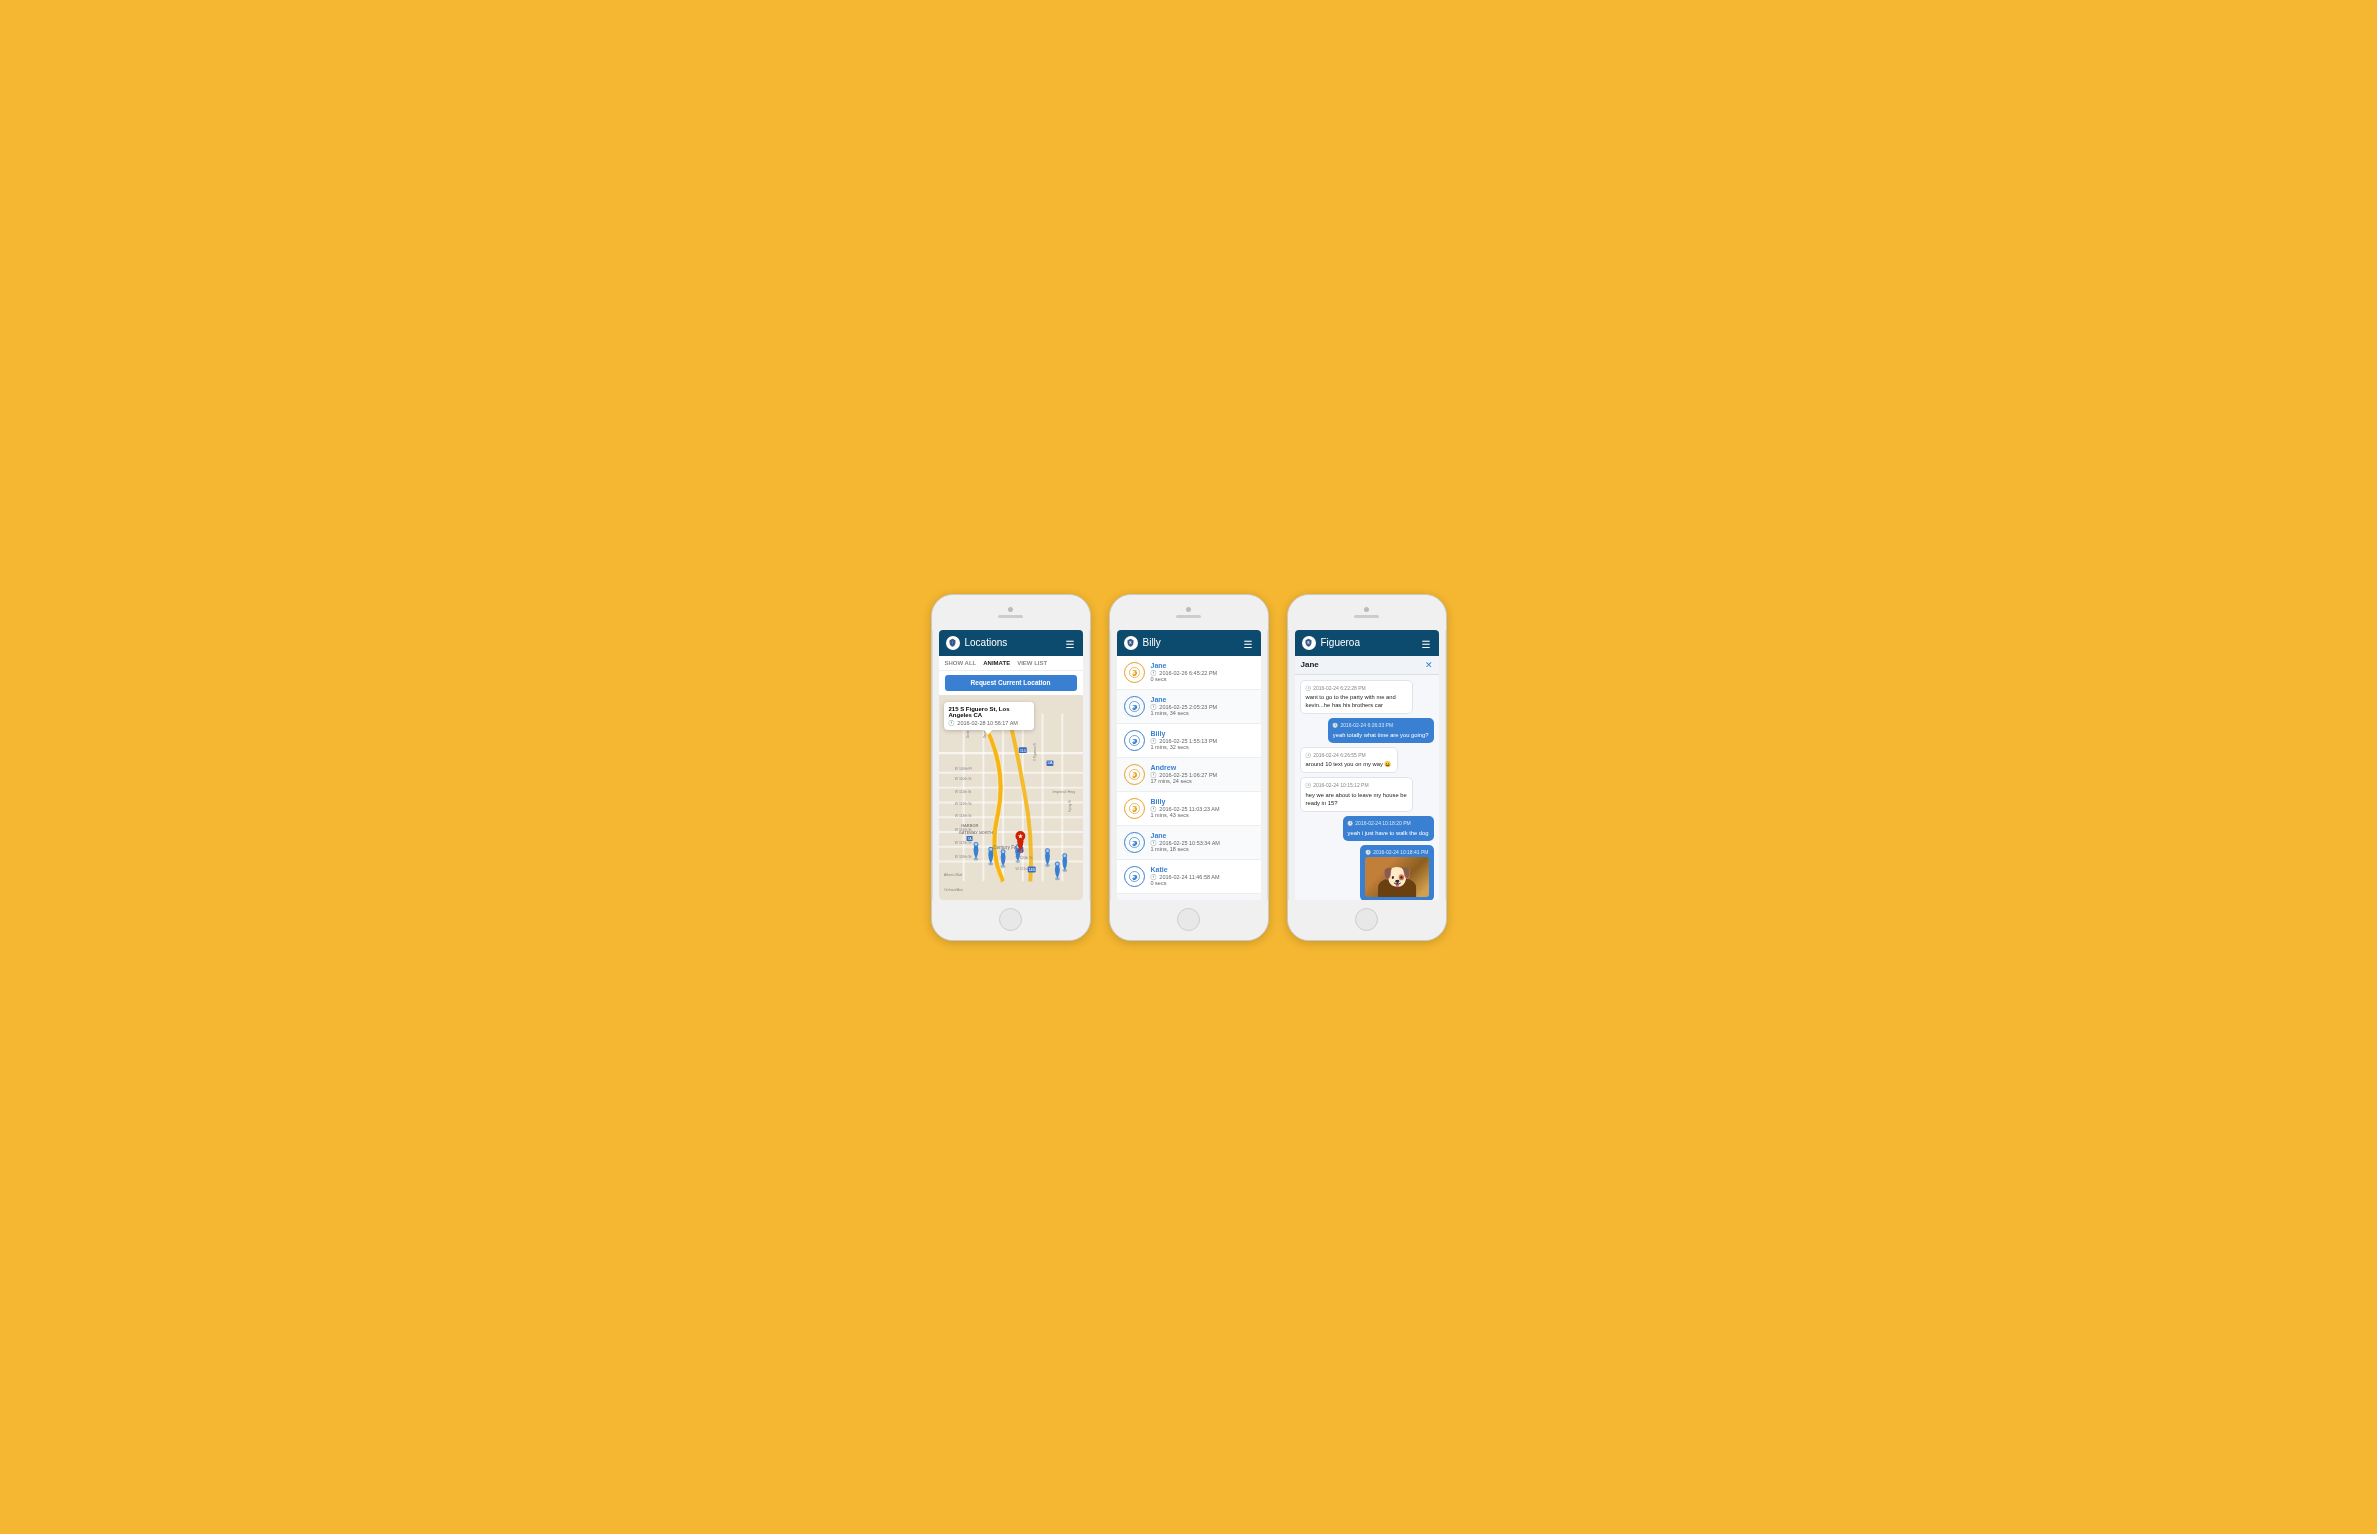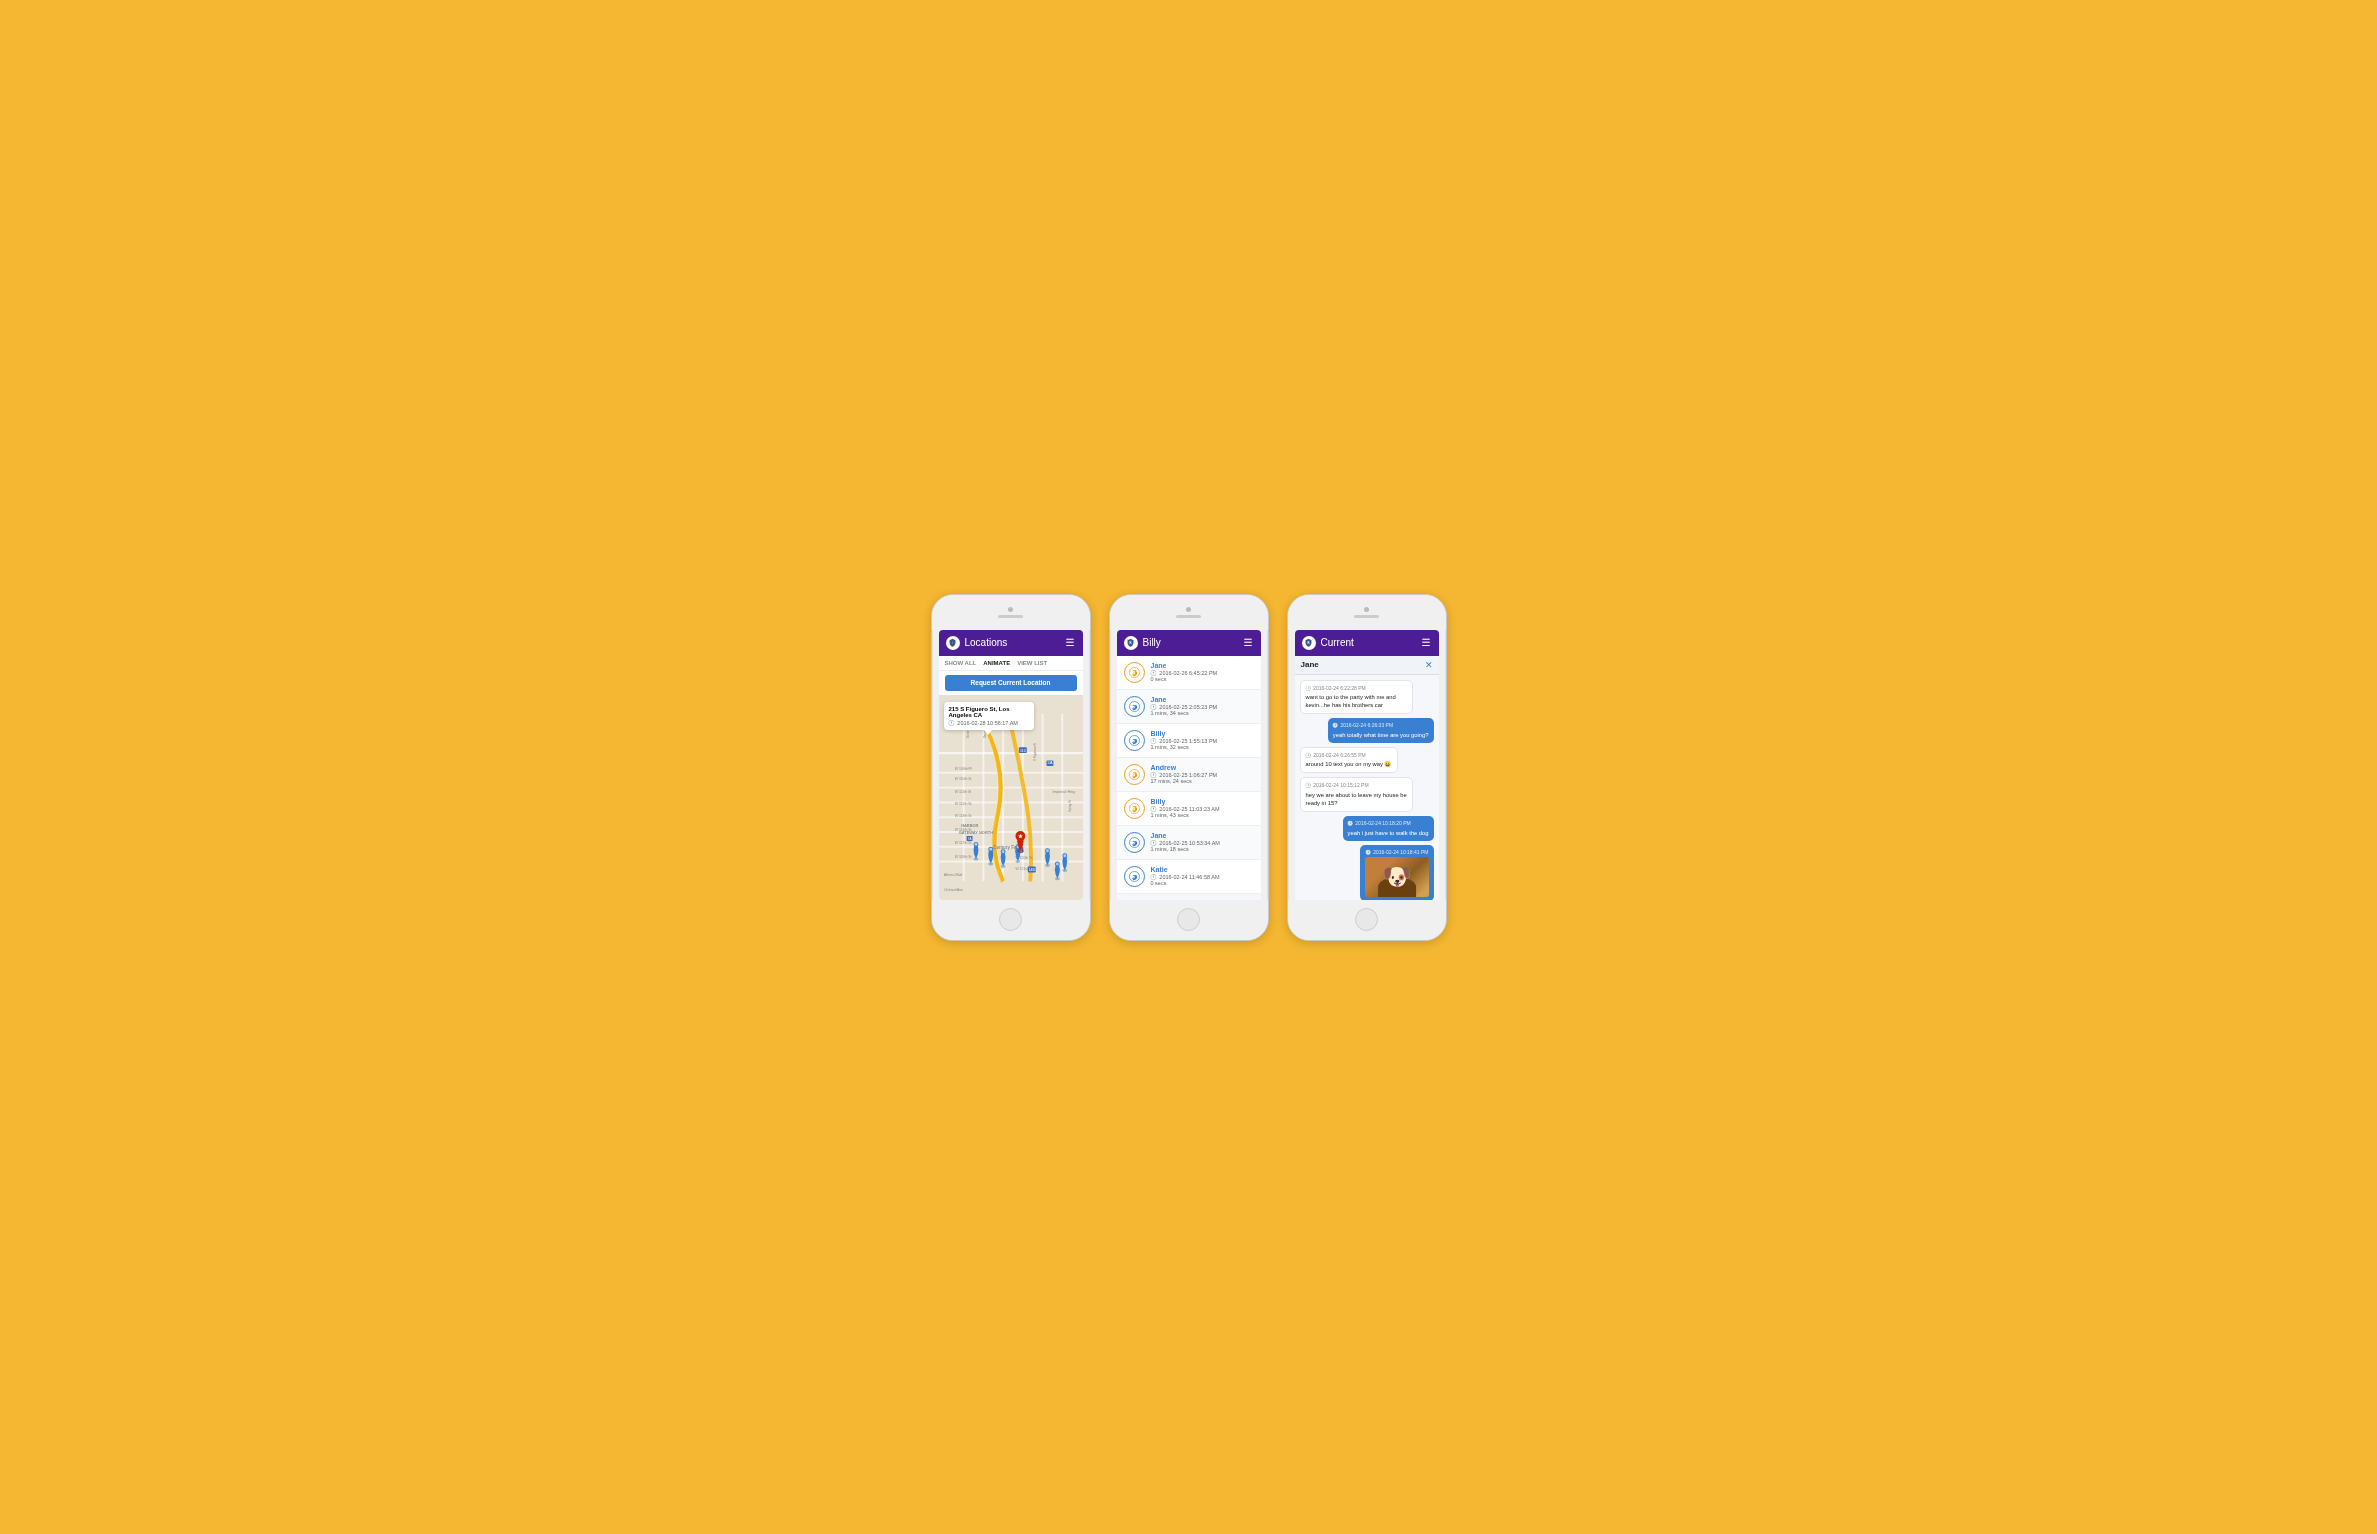--- a/index.html
+++ b/index.html
@@ -72,25 +72,25 @@
     .screen {
       background: #fff;
       border-radius: 4px;
       overflow: hidden;
       height: 270px;
       display: flex;
       flex-direction: column;
     }
     
     .app-header {
-      background: #4c1d95;
+      background: #0c4a6e;
       color: white;
       padding: 6px 7px;
       display: flex;
-      align-items: center;
+      align-items: flex-end;
       justify-content: space-between;
       flex-shrink: 0;
     }
     .app-header-left {
       display: flex;
       align-items: center;
       gap: 5px;
     }
     .shield-icon {
       width: 14px;
@@ -644,21 +644,21 @@
     <div class="screen">
 
       <div class="app-header">
         <div class="app-header-left">
           <div class="shield-icon">
             <svg class="shield-svg" viewBox="0 0 24 24" fill="#3a5a8c">
               <path d="M12 2L4 6v6c0 5.25 3.5 10.1 8 11.3C16.5 22.1 20 17.25 20 12V6L12 2z"></path>
               <text x="12" y="15" text-anchor="middle" font-size="8" fill="white" font-weight="bold">K</text>
             </svg>
           </div>
-          <span class="app-title">Current</span>
+          <span class="app-title">Figueroa</span>
         </div>
         <div class="hamburger-icon">☰</div>
       </div>
 
       <div class="messages-contact-bar">
         <span class="contact-name">Jane</span>
         <span class="close-x">✕</span>
       </div>
 
       <div class="messages-list">

